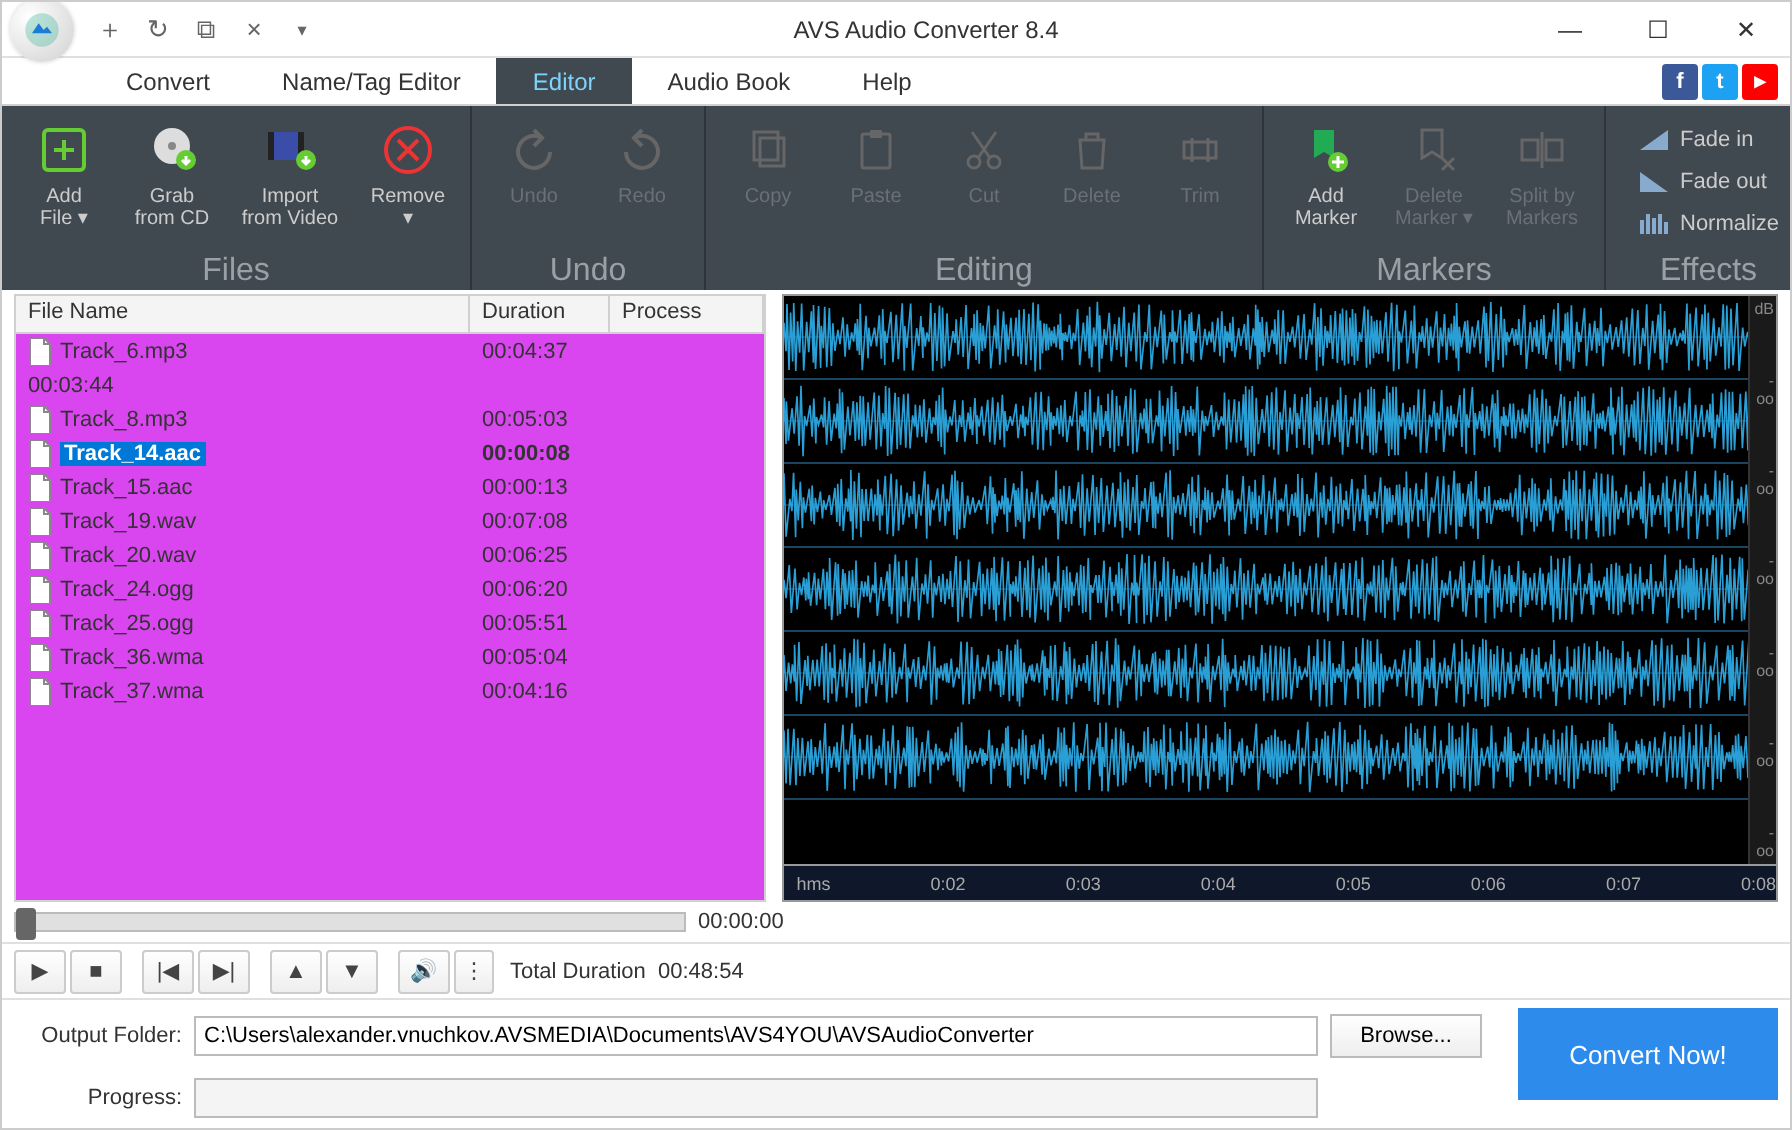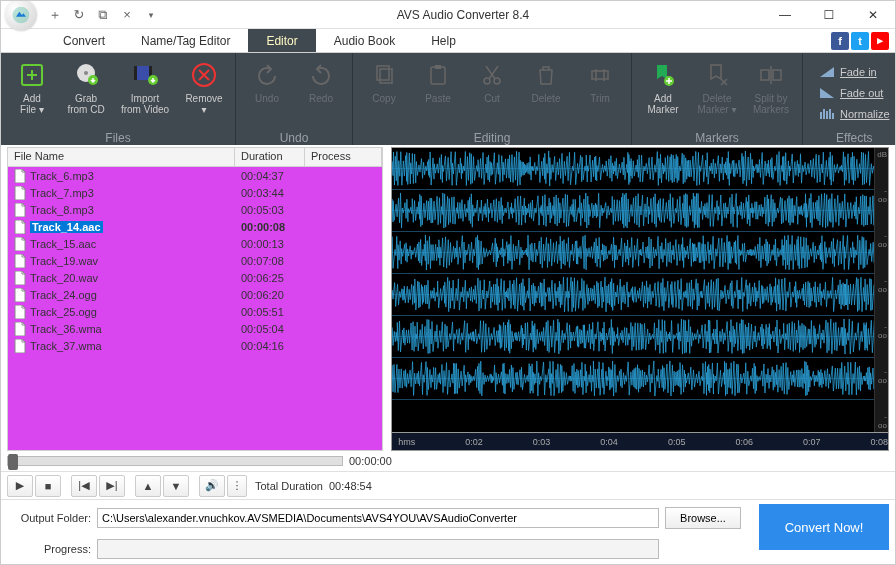--- a/index.html
+++ b/index.html
@@ -12,36 +12,36 @@
 .titlebar .title { flex: 1; text-align: center; font-size: 12px; color: #333; }
 .titlebar .win-controls { display: flex; }
 .titlebar .win-controls .wbtn { width: 44px; height: 28px; display: flex; align-items: center; justify-content: center; font-size: 12px; color: #333; cursor: pointer; }
 
 .logo-circle { width: 32px; height: 32px; border-radius: 50%; background: radial-gradient(circle at 30% 30%, #fff, #d0d0d0); margin: 0 6px 0 4px; display:flex; align-items:center; justify-content:center; box-shadow: 0 0 2px rgba(0,0,0,.2); }
 .logo-circle svg { width: 20px; height: 20px; }
 
 
 .menurow { height: 24px; background: #fff; display: flex; align-items: stretch; border-bottom: 1px solid #d0d0d0; }
 .menurow .tab { padding: 0 18px; display:flex; align-items:center; font-size: 12px; color: #333; cursor: pointer; }
-.menurow .tab.active { background: #404850; color: #fef9c3; }
+.menurow .tab.active { background: #404850; color: #7dd3fc; }
 .menurow .social { margin-left: auto; display:flex; align-items:center; gap:2px; padding-right:6px; }
 .menurow .social .sic { width: 18px; height: 18px; border-radius:2px; display:flex; align-items:center; justify-content:center; color:#fff; font-weight:bold; font-size:11px; cursor:pointer; }
 
 
 .ribbon { height: 92px; background: #404850; display: flex; color: #ccc; }
 .rgroup { display:flex; flex-direction:column; align-items:center; padding: 2px 4px 0 4px; border-right: 1px solid #2e343a; }
 .rgroup .gbuttons { display:flex; flex:1; }
-.rgroup .glabel { font-size: 12px; color: #9aa0a6; padding-bottom: 0; text-align:center; }
+.rgroup .glabel { font-size: 16px; color: #9aa0a6; padding-bottom: 0; text-align:center; }
 .rbtn { display:flex; flex-direction:column; align-items:center; justify-content:flex-start; width: 54px; padding-top:6px; cursor:pointer; font-size:10px; color:#ccc; gap:4px; }
 .rbtn.wide { width: 64px; }
 .rbtn.disabled { color:#6a7078; cursor:default; }
 .rbtn .ricon { width:28px; height:28px; display:flex; align-items:center; justify-content:center; }
 .rbtn .rlabel { text-align:center; line-height:1.1; white-space:pre-line; }
 .sidegroup { display:flex; flex-direction:column; justify-content:center; gap:3px; padding: 0 8px; }
-.sidebtn { display:flex; align-items:center; gap:5px; cursor:pointer; color:#ccc; font-size:11px; padding:2px 4px;text-decoration:underline; }
+.sidebtn { display:flex; align-items:center; gap:5px; cursor:pointer; color:#ccc; font-size:11px; padding:2px 4px; }
 .sidebtn .sicon { width:16px; height:14px; display:inline-flex; align-items:center; justify-content:center; }
 
 
 .content { display:flex; height: 306px; padding: 2px 6px 0 6px; gap: 8px; }
 .leftpane { width: 392px; display:flex; flex-direction:column; }
 .listhead { display:flex; background:#f4f4f4; border:1px solid #d0d0d0; height:20px; font-size:11px; }
 .listhead .col { padding: 2px 6px; border-right:1px solid #d0d0d0; }
 .col-fn { width: 227px; }
 .col-du { width: 70px; }
 .col-pr { flex:1; }
@@ -331,27 +331,20 @@
           <div class="cell-fn">
             <svg class="fileicon" viewBox="0 0 12 14">
               <path d="M1 0h7l3 3v11H1z" fill="#fff" stroke="#888"></path>
               <path d="M8 0v3h3" fill="none" stroke="#888"></path>
             </svg>
             <span class="fname">Track_6.mp3</span>
           </div>
           <div class="cell-du">00:04:37</div>
         </div>
         <div class="row">
-          <div class="cell-fn">
-            <svg class="fileicon" viewBox="0 0 12 14">
-              <path d="M1 0h7l3 3v11H1z" fill="#fff" stroke="#888"></path>
-              <path d="M8 0v3h3" fill="none" stroke="#888"></path>
-            </svg>
-            <span class="fname">Track_7.mp3</span>
-          </div>
           <div class="cell-du">00:03:44</div>
         </div>
         <div class="row">
           <div class="cell-fn">
             <svg class="fileicon" viewBox="0 0 12 14">
               <path d="M1 0h7l3 3v11H1z" fill="#fff" stroke="#888"></path>
               <path d="M8 0v3h3" fill="none" stroke="#888"></path>
             </svg>
             <span class="fname">Track_8.mp3</span>
           </div>

